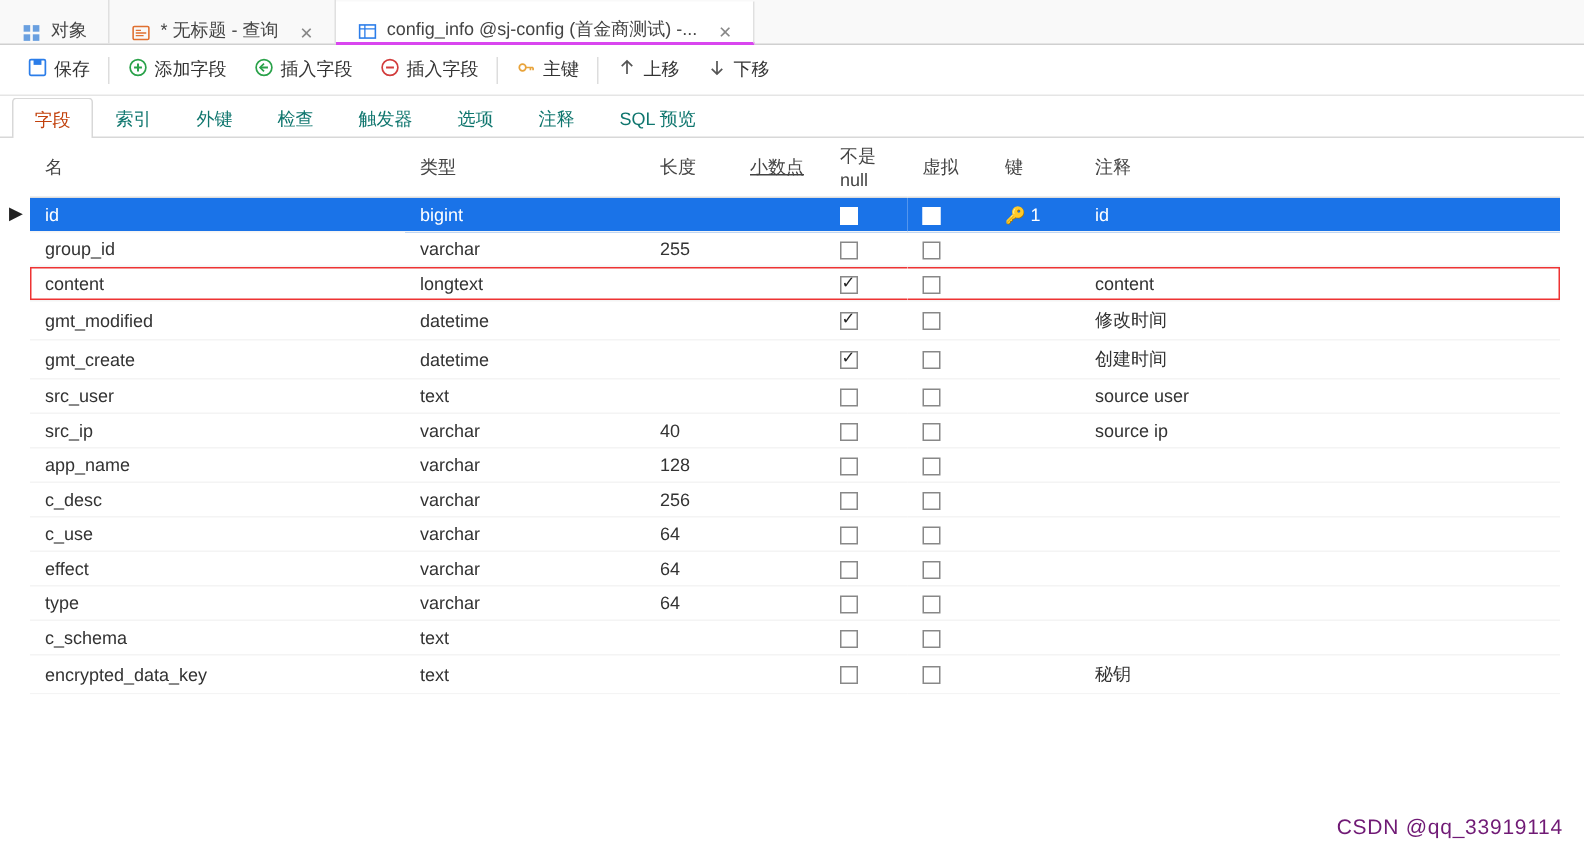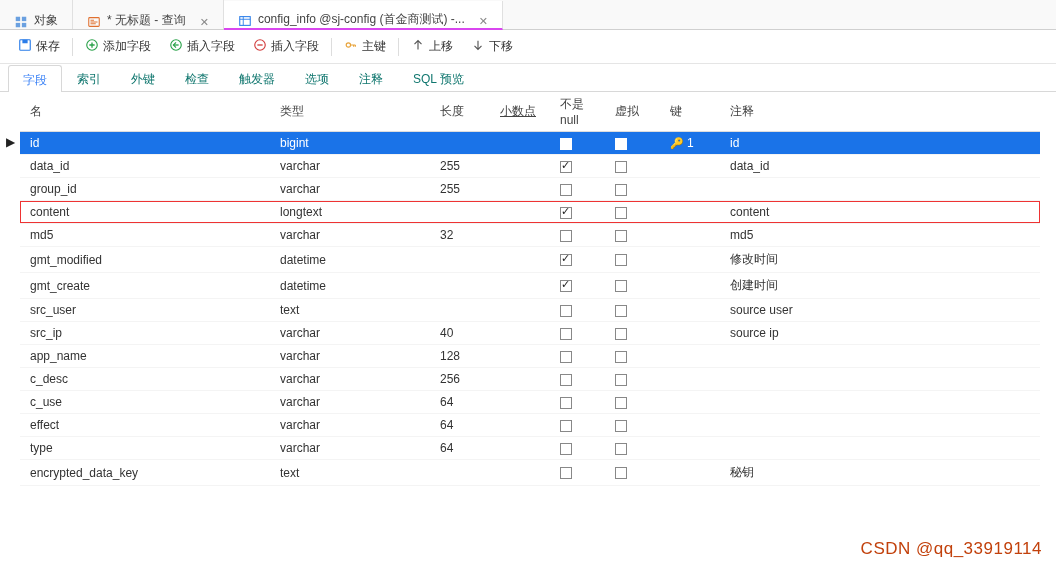--- a/index.html
+++ b/index.html
@@ -73,21 +73,21 @@
       border: 1px solid transparent;
       border-bottom: none;
     }
     .sub-tab.active {
       border-color: #d8d8d8;
       border-top-left-radius: 3px;
       border-top-right-radius: 3px;
       background: #fff;
       position: relative;
       top: 1px;
-      color: #3b82f6;
+      color: #c2410c;
     }
     .grid {
       overflow: auto;
     }
     .grid table {
       border-collapse: collapse;
       width: 1020px;
       margin-left: 20px;
     }
     .grid th, .grid td {
@@ -147,22 +147,22 @@
       font-size: 11px;
       color: #222;
     }
     .selected .cb { border-color: #fff; }
     .selected .cb.checked::after { color: #fff; }
     .key-icon { color: #e8a33a; font-size: 11px; }
     .watermark {
       position: fixed;
       bottom: 8px;
       right: 14px;
-      color: #c2410c;
-      font-size: 17px;
+      color: #701a75;
+      font-size: 14px;
       letter-spacing: .5px;
       margin-top: 44px;
     }
     
     .ic { display:inline-flex; width:14px; height:14px; }
   </style>
 </head>
 <body>
 
 <div class="tabs-bar">
@@ -297,60 +297,40 @@
           <td class="col-name" style="position:relative"><span class="row-marker">▶</span><span>id</span></td>
           <td class="col-type">bigint</td>
           <td class="col-length"></td>
           <td class="col-decimal"></td>
           <td class="col-notnull"><span class="cb checked"></span></td>
           <td class="col-virtual"><span class="cb"></span></td>
           <td class="col-key"><span class="key-icon">🔑</span> 1</td>
           <td class="col-comment">id</td>
         </tr>
         <tr>
-          <td class="col-name" style="position:relative"><span>data_id</span></td>
-          <td class="col-type">varchar</td>
-          <td class="col-length">255</td>
-          <td class="col-decimal"></td>
-          <td class="col-notnull"><span class="cb checked"></span></td>
-          <td class="col-virtual"><span class="cb"></span></td>
-          <td class="col-key"></td>
-          <td class="col-comment">data_id</td>
-        </tr>
-        <tr>
           <td class="col-name" style="position:relative"><span>group_id</span></td>
           <td class="col-type">varchar</td>
           <td class="col-length">255</td>
           <td class="col-decimal"></td>
           <td class="col-notnull"><span class="cb"></span></td>
           <td class="col-virtual"><span class="cb"></span></td>
           <td class="col-key"></td>
           <td class="col-comment"></td>
         </tr>
         <tr class="highlight">
           <td class="col-name" style="position:relative"><span>content</span></td>
           <td class="col-type">longtext</td>
           <td class="col-length"></td>
           <td class="col-decimal"></td>
           <td class="col-notnull"><span class="cb checked"></span></td>
           <td class="col-virtual"><span class="cb"></span></td>
           <td class="col-key"></td>
           <td class="col-comment">content</td>
         </tr>
         <tr>
-          <td class="col-name" style="position:relative"><span>md5</span></td>
-          <td class="col-type">varchar</td>
-          <td class="col-length">32</td>
-          <td class="col-decimal"></td>
-          <td class="col-notnull"><span class="cb"></span></td>
-          <td class="col-virtual"><span class="cb"></span></td>
-          <td class="col-key"></td>
-          <td class="col-comment">md5</td>
-        </tr>
-        <tr>
           <td class="col-name" style="position:relative"><span>gmt_modified</span></td>
           <td class="col-type">datetime</td>
           <td class="col-length"></td>
           <td class="col-decimal"></td>
           <td class="col-notnull"><span class="cb checked"></span></td>
           <td class="col-virtual"><span class="cb"></span></td>
           <td class="col-key"></td>
           <td class="col-comment">修改时间</td>
         </tr>
         <tr>
@@ -420,20 +400,30 @@
           <td class="col-decimal"></td>
           <td class="col-notnull"><span class="cb"></span></td>
           <td class="col-virtual"><span class="cb"></span></td>
           <td class="col-key"></td>
           <td class="col-comment"></td>
         </tr>
         <tr>
           <td class="col-name" style="position:relative"><span>type</span></td>
           <td class="col-type">varchar</td>
           <td class="col-length">64</td>
+          <td class="col-decimal"></td>
+          <td class="col-notnull"><span class="cb"></span></td>
+          <td class="col-virtual"><span class="cb"></span></td>
+          <td class="col-key"></td>
+          <td class="col-comment"></td>
+        </tr>
+        <tr>
+          <td class="col-name" style="position:relative"><span>c_schema</span></td>
+          <td class="col-type">text</td>
+          <td class="col-length"></td>
           <td class="col-decimal"></td>
           <td class="col-notnull"><span class="cb"></span></td>
           <td class="col-virtual"><span class="cb"></span></td>
           <td class="col-key"></td>
           <td class="col-comment"></td>
         </tr>
         <tr>
           <td class="col-name" style="position:relative"><span>encrypted_data_key</span></td>
           <td class="col-type">text</td>
           <td class="col-length"></td>

